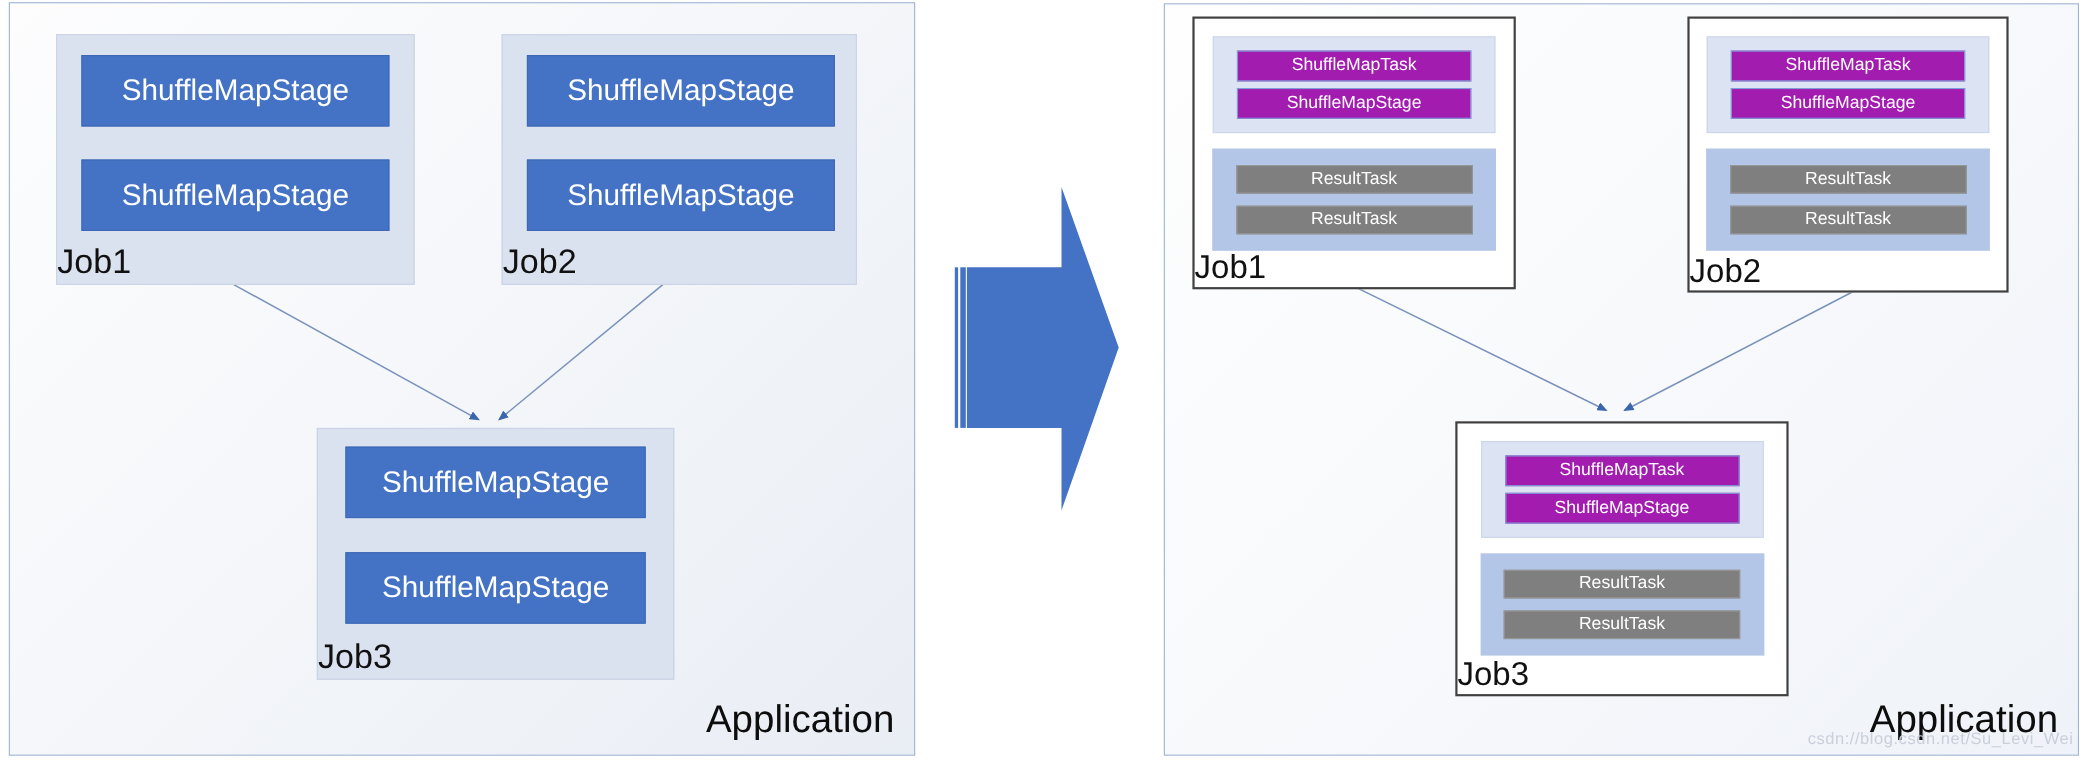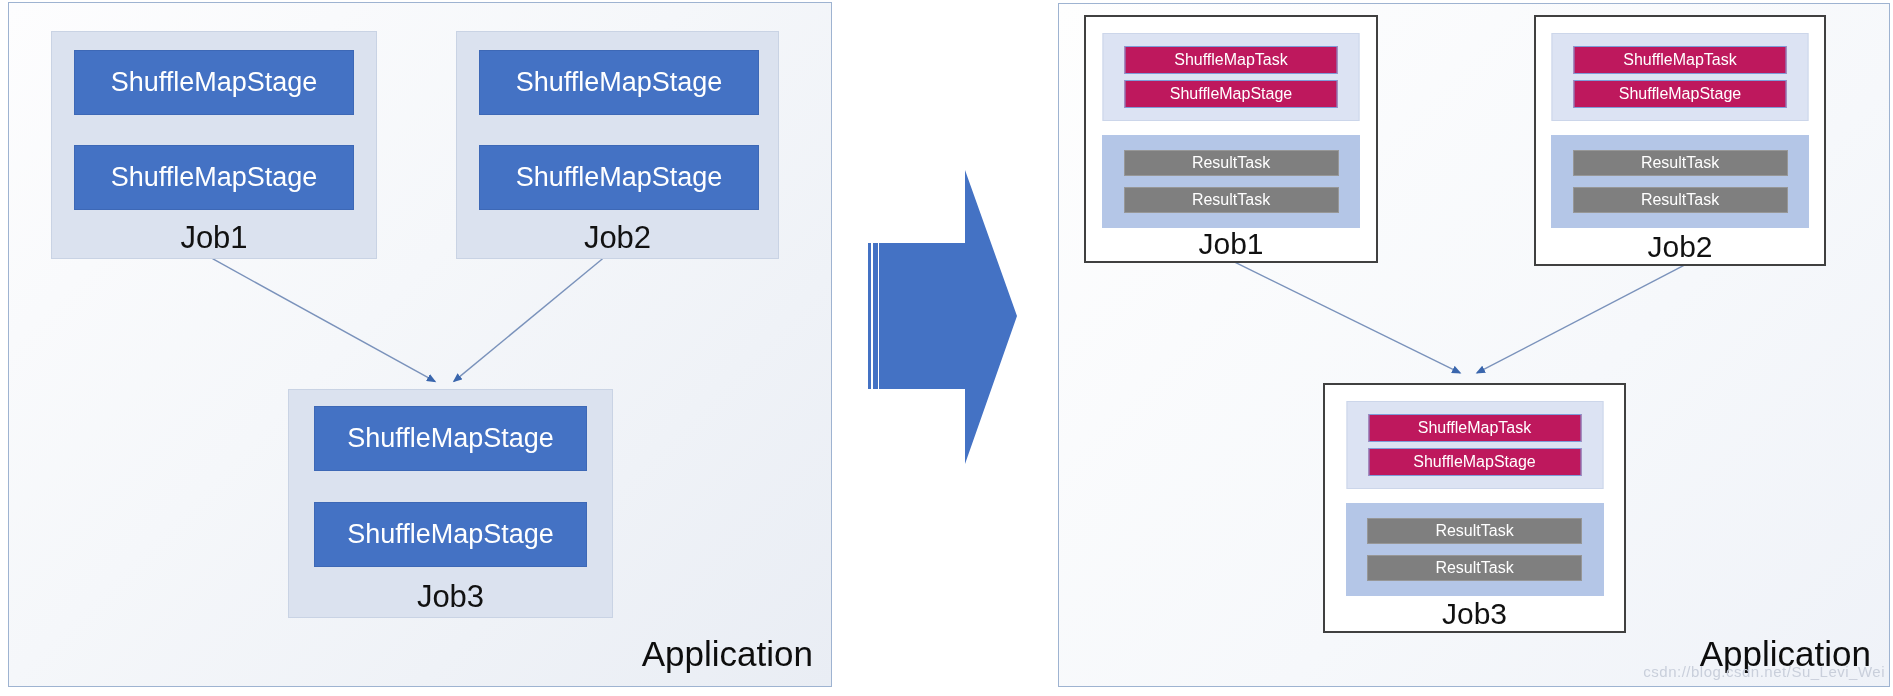--- a/index.html
+++ b/index.html
@@ -29,39 +29,39 @@
     background: #4472c4; border: 1px solid #3d68b6; color: #fff;
     font-size: 27px; display: flex; align-items: center; justify-content: center;
   }
   .ljob .s1 { top: 18px; }
   .ljob .s2 { top: 113px; }
   .ljob3 .stage-box { left: 25px; width: 273px; }
   .ljob3 .s1 { top: 16px; }
   .ljob3 .s2 { top: 112px; }
   .job-label {
     position: absolute; left: 0; right: 0; bottom: 2px;
-    text-align: center; font-size: 31px; color: #111;
+    font-size: 31px; color: #111;
   }
 
   
   .rjob { position: absolute; background: #ffffff; border: 2px solid #404040; }
   .rjob1 { left: 25px;  top: 11px;  width: 294px; height: 248px; }
   .rjob2 { left: 475px; top: 11px;  width: 292px; height: 251px; }
   .rjob3 { left: 264px; top: 379px; width: 303px; height: 250px; }
   .group {
     position: absolute; left: 50%; transform: translateX(-50%);
     display: flex; flex-direction: column; align-items: center; justify-content: center;
   }
   .group.light  { top: 16px;  width: 257px; height: 88px; background: #dce3f3; border: 1px solid #ccd6ea; gap: 6px; }
   .group.medium { top: 118px; width: 258px; height: 93px; background: #b4c6e7; gap: 11px; }
   .bar {
     width: 213px; height: 28px; color: #ffffff; font-size: 16px;
     display: flex; align-items: center; justify-content: center;
   }
-  .bar.blue { background: #be185d; border: 1px solid #7e9cd8; }
+  .bar.blue { background: #a21caf; border: 1px solid #7e9cd8; }
   .bar.gray { background: #7f7f7f; border: 1px solid #979797; height: 26px; width: 215px; }
   .rjob .job-label { bottom: 0; font-size: 30px; }
 
   
   .app-label {
     position: absolute; right: 18px; bottom: 12px;
     font-size: 35px; color: #0d0d0d; margin-top: 28px;
   }
   .watermark {
     position: absolute; right: 4px; bottom: 6px;

